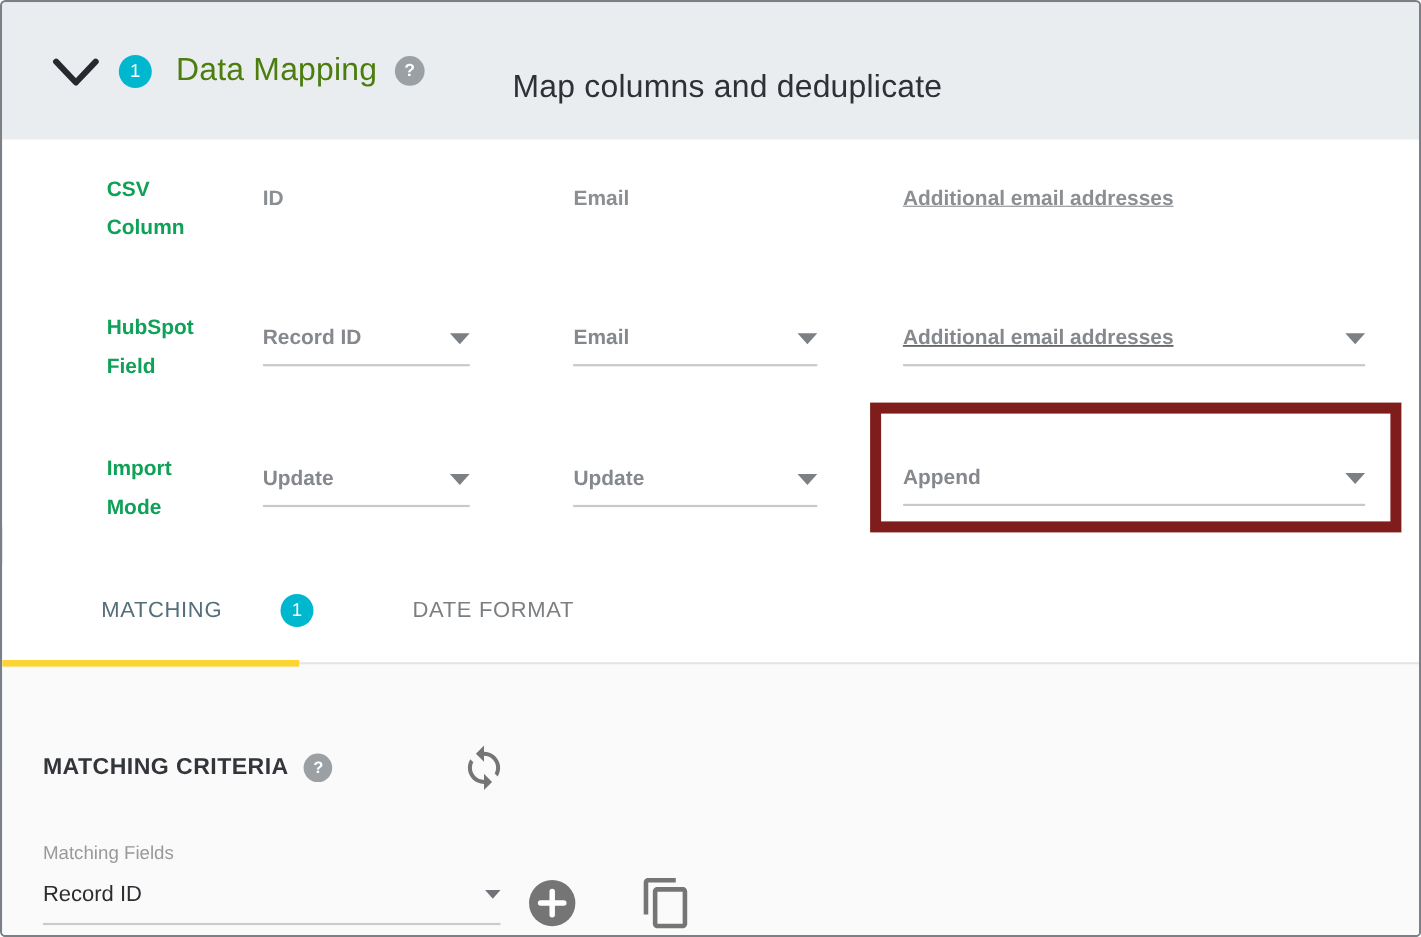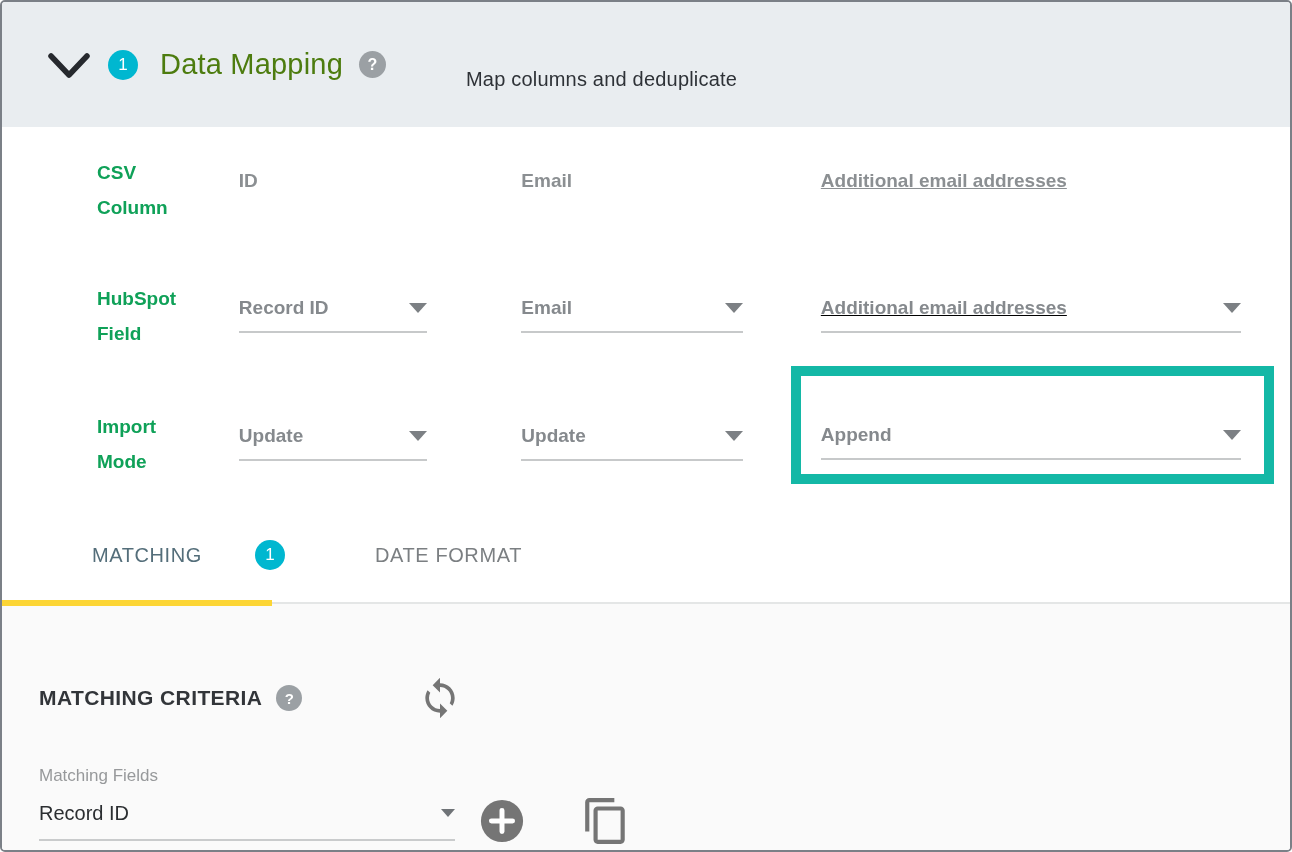--- a/index.html
+++ b/index.html
@@ -31,21 +31,21 @@
     margin-left:22px; letter-spacing:.2px;
   }
   .help{
     display:inline-flex; align-items:center; justify-content:center;
     width:27px; height:27px; border-radius:50%;
     background:#9ba0a4; color:#ffffff;
     font-size:16px; font-weight:700;
     margin-left:16px; cursor:pointer;
   }
   .hdr-sub{
-    font-size:20px; font-weight:400; color:#2e3237;
+    font-size:29px; font-weight:400; color:#2e3237;
     margin-left:80px; letter-spacing:.2px;margin-top:29px;
   }
 
   
   .map{ background:#ffffff; }
   .map-row{ display:flex; align-items:flex-start; padding-left:95px; }
   .row-csv{ margin-top:28px; }
   .row-hs{ margin-top:56px; }
   .row-im{ margin-top:58px; }
   .lbl{
@@ -68,21 +68,21 @@
     border-left:9px solid transparent; border-right:9px solid transparent;
     border-top:10px solid #7c8084;
   }
   .caret-sm{
     border-left:7px solid transparent; border-right:7px solid transparent;
     border-top:8px solid #6f7377;
   }
 
   .hl{
     display:inline-block;
-    border:10px solid #14b8a6; background:#ffffff;
+    border:10px solid #7f1d1d; background:#ffffff;
     padding:48px 23px 14px 20px;
     margin:-43px 0 -23px -30px;
   }
   .hl .dd{ margin-top:0; }
 
   
   .tabs{
     position:relative;
     margin-top:34px;
     padding:27px 0 32px 90px;

